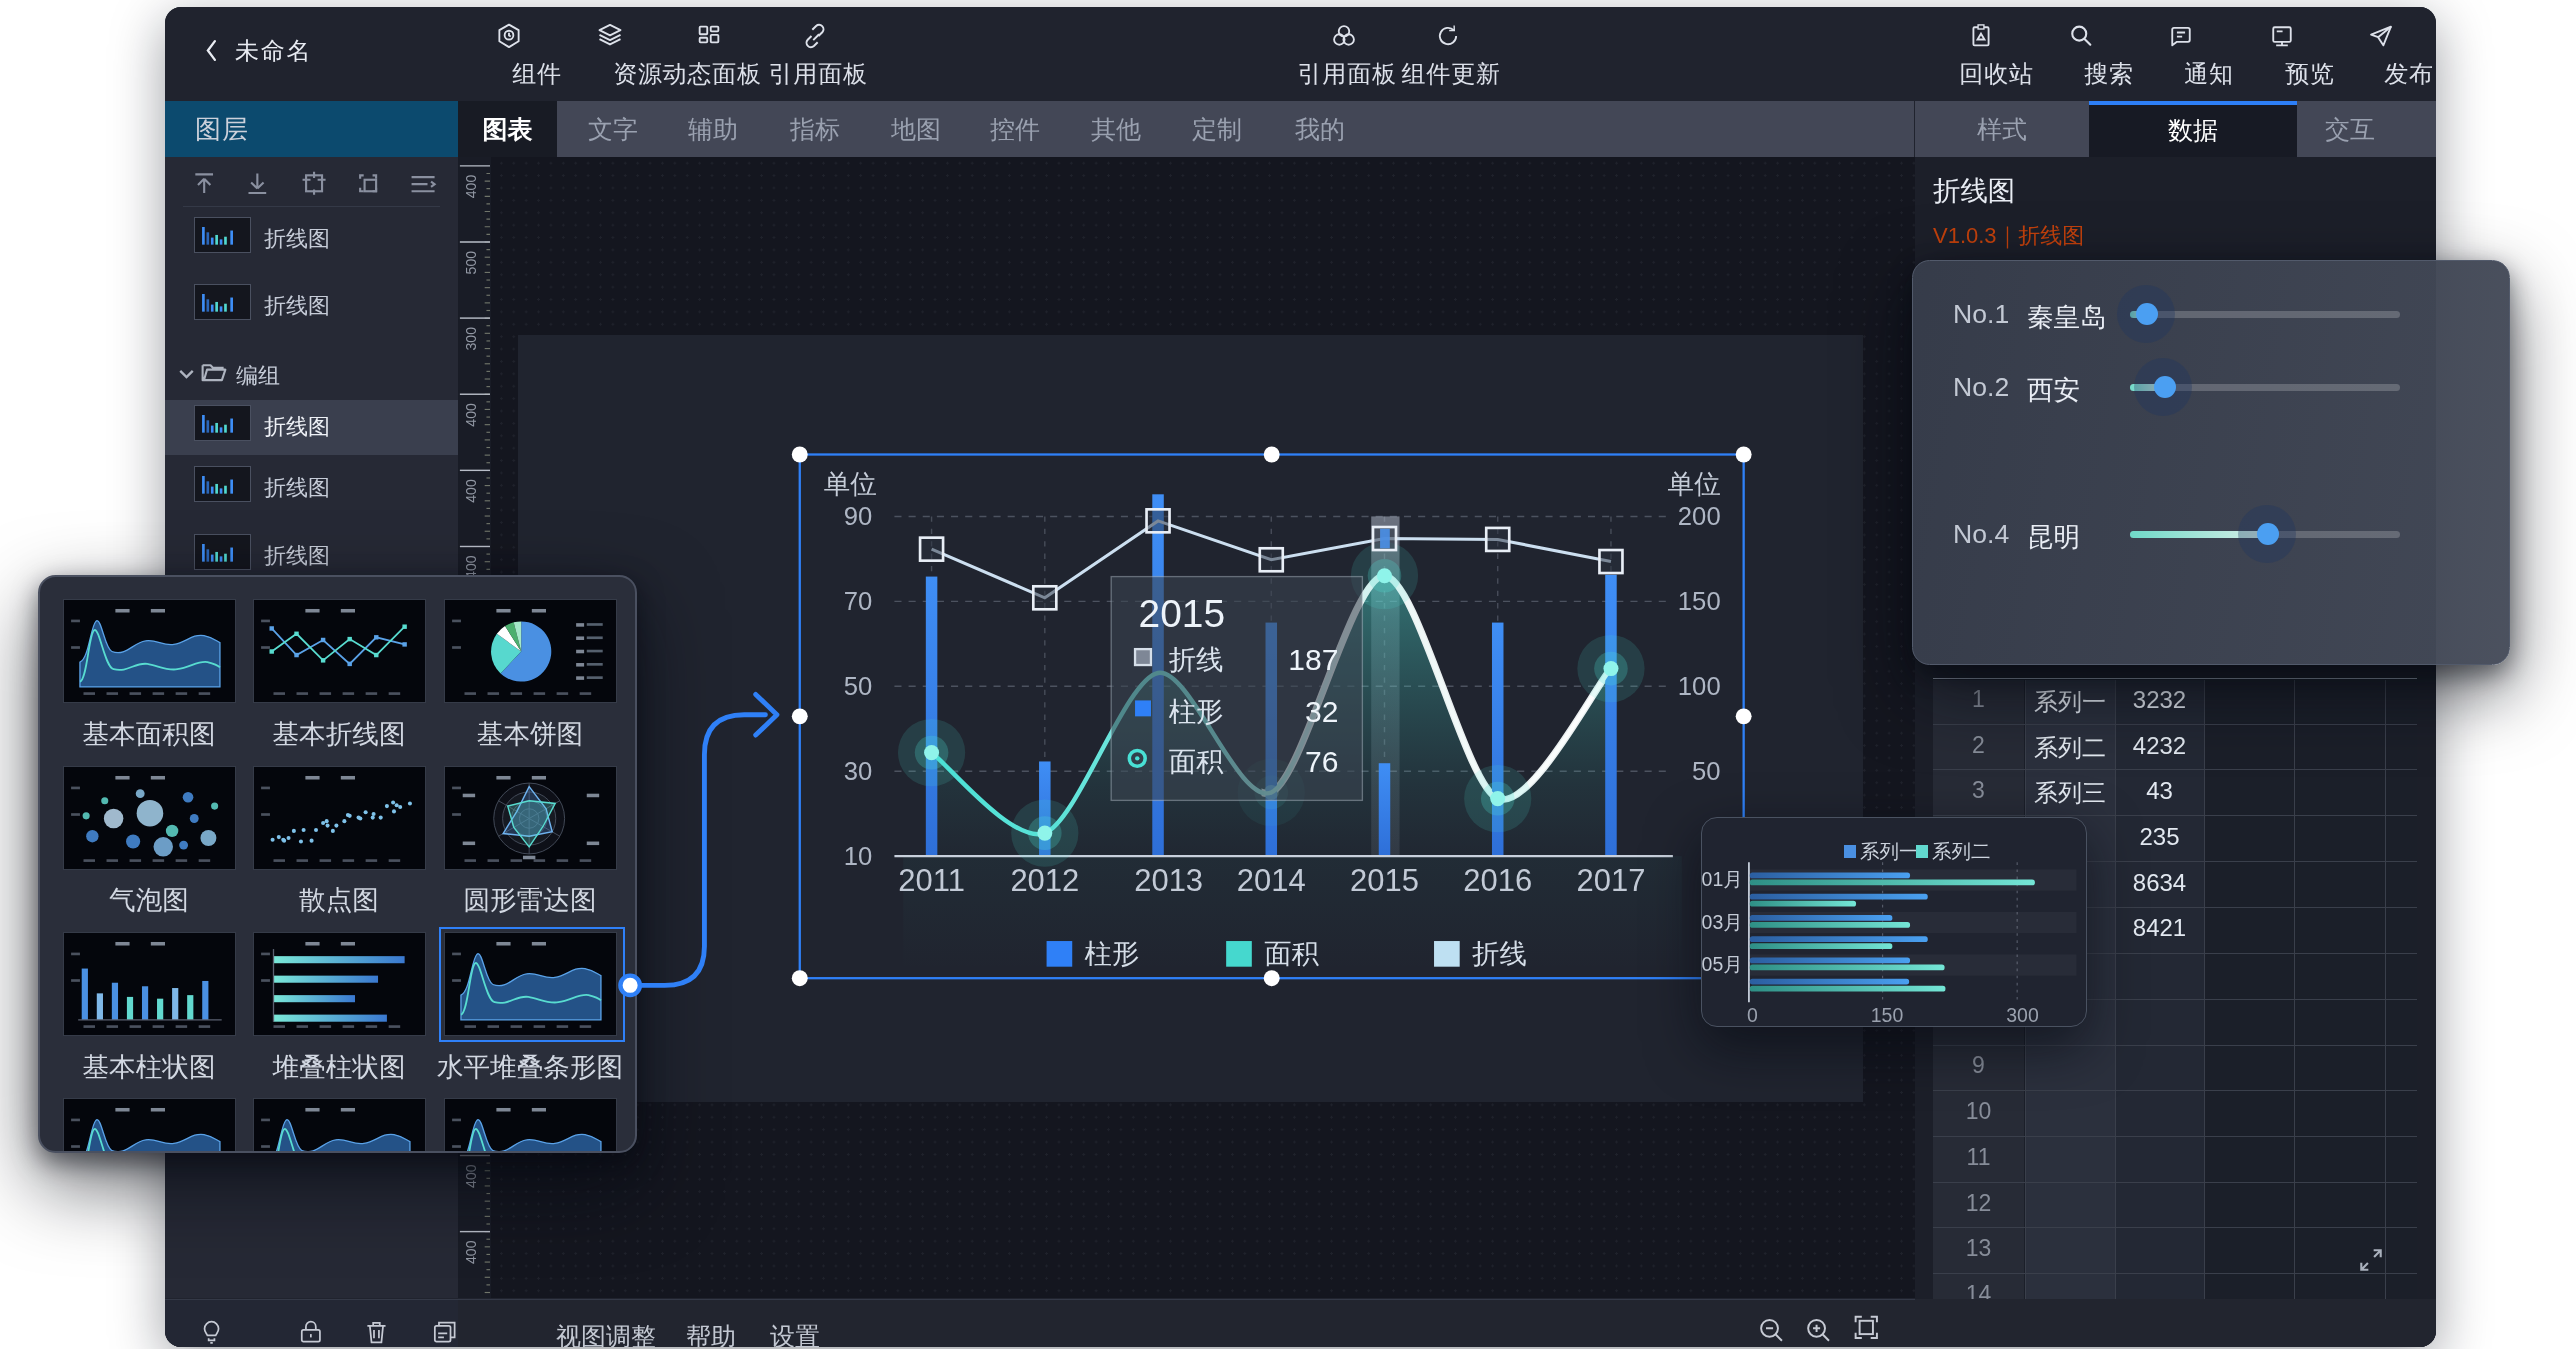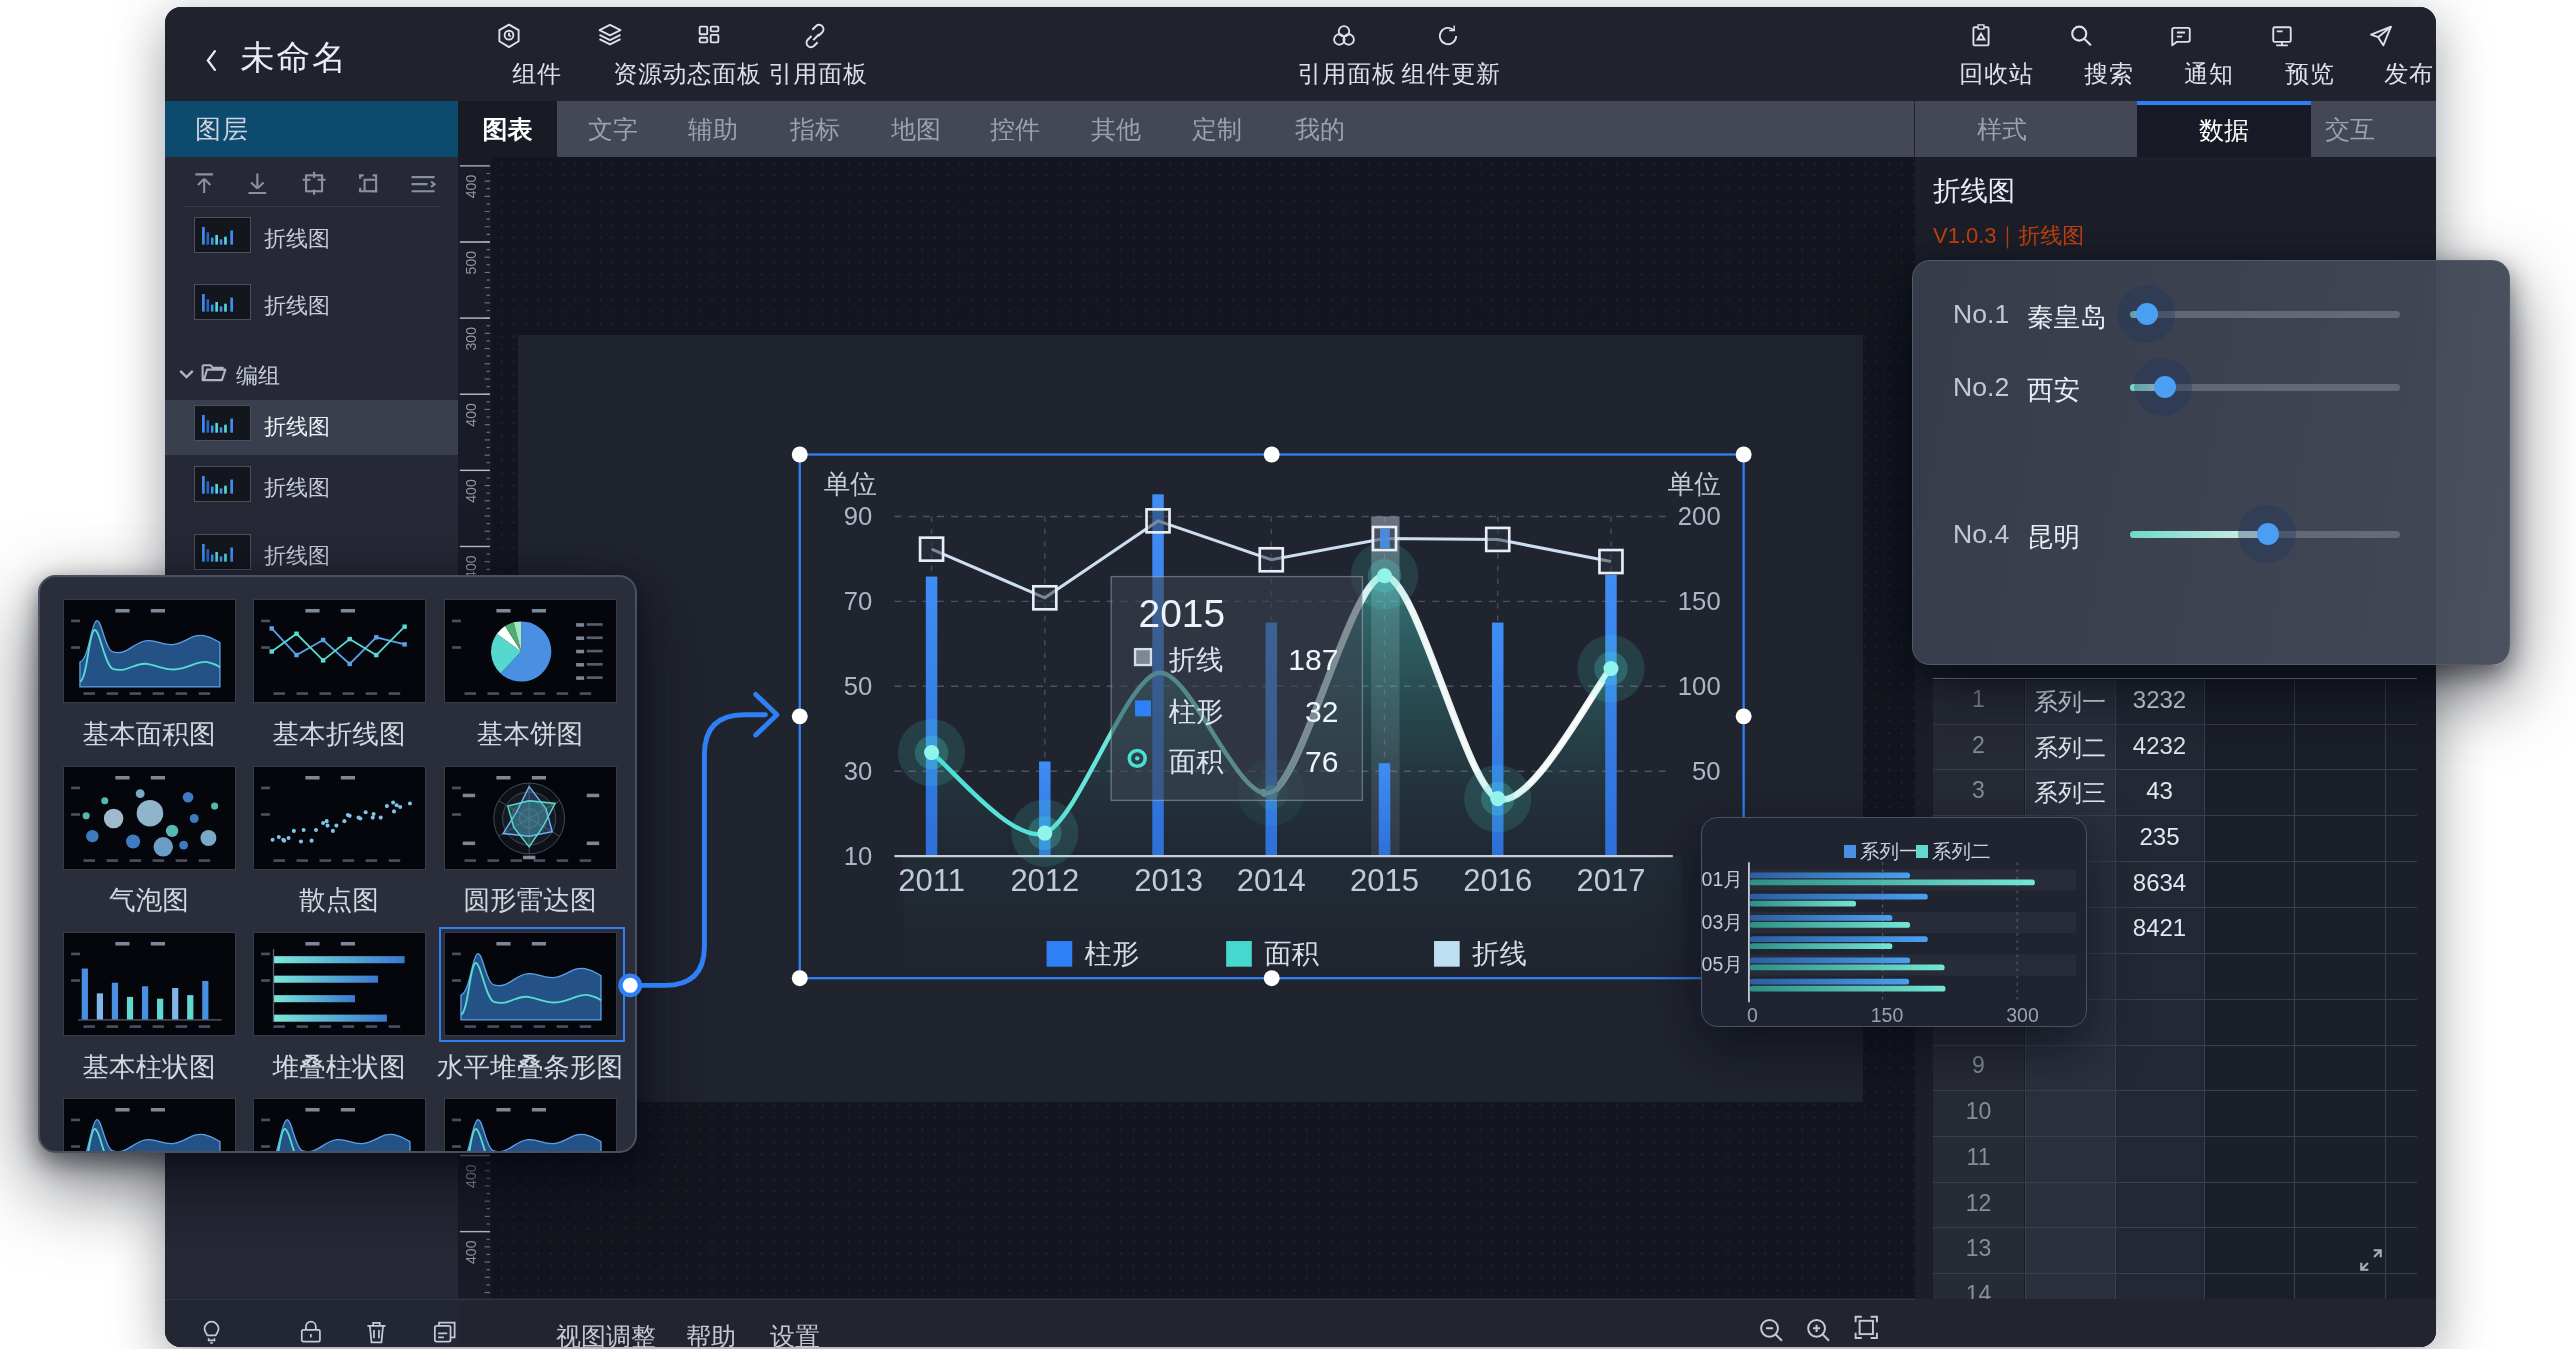--- a/index.html
+++ b/index.html
@@ -2,21 +2,21 @@
 <html style="font-size:14px"><head>
 <meta charset="utf-8">
 <style>
 *{margin:0;padding:0;box-sizing:border-box}
 body{font-family:"Liberation Sans",sans-serif;background:#fff}
 .page{position:relative;width:2576px;height:1350px;background:#fff;overflow:hidden}
 .abs{position:absolute}
 .win{position:absolute;left:165px;top:7px;width:2271px;height:1340px;background:#20232e;border-radius:16px;box-shadow:0 14px 53px rgba(10,15,28,.40);overflow:hidden}
 
 .topbar{position:absolute;left:0;top:0;width:2271px;height:94px;background:#20232e}
-.title{position:absolute;left:39px;top:28px;color:#e9ecf3;font-size:34px;letter-spacing:1.8px}
+.title{position:absolute;left:39px;top:28px;color:#e9ecf3;font-size:24px;letter-spacing:1.8px}
 .ticon{position:absolute;width:106px;text-align:right;color:#dde1ea}
 .ticon svg{display:block;margin:0 auto}
 .ticon .lbl{font-size:24px;margin-top:8px;letter-spacing:0.9px;white-space:nowrap}
 .tab{position:absolute;top:94px;height:57px;line-height:57px;text-align:center;font-size:25px;color:#9aa1b0}
 
 .strip{position:absolute;top:94px;height:57px;background:#434756}
 .lefthdr{position:absolute;left:0;top:94px;width:293px;height:57px;background:#0c4a6e;color:#ccd1db;font-size:26px;line-height:57px;padding-left:30px;letter-spacing:0.9px}
 
 .lpanel{position:absolute;left:0;top:150px;width:293px;height:1141px;background:#262935}
 .lrow{position:absolute;left:0;width:293px;height:67px}
@@ -147,21 +147,21 @@
     <div class="tab" style="left:400px;width:96px">文字</div>
     <div class="tab" style="left:500px;width:96px">辅助</div>
     <div class="tab" style="left:602px;width:96px">指标</div>
     <div class="tab" style="left:703px;width:96px">地图</div>
     <div class="tab" style="left:802px;width:96px">控件</div>
     <div class="tab" style="left:903px;width:96px">其他</div>
     <div class="tab" style="left:1004px;width:96px">定制</div>
     <div class="tab" style="left:1107px;width:96px">我的</div>
 
     <div class="tab" style="left:1750px;width:174px">样式</div>
-    <div class="tab" style="left:1972px;width:174px;background:#171a24;color:#fff;border-top:4.4px solid #2d7ff7;line-height:50px">数据</div>
+    <div class="tab" style="left:1924px;width:208px;background:#171a24;color:#fff;border-top:4.4px solid #2d7ff7;line-height:50px">数据</div>
     <div class="tab" style="left:2098px;width:174px">交互</div>
     <div class="lpanel"></div>
 
     <svg class="abs" style="left:25px;top:163px" width="257" height="26.6" viewBox="0 0 290 30" fill="none" stroke="#8a90a0" stroke-width="2.4">
       <path d="M6 5 H26 M16 10 V26 M16 10 L9 17 M16 10 L23 17"></path>
       <path d="M66 26 H86 M76 4 V21 M76 21 L69 14 M76 21 L83 14"></path>
       <g transform="translate(127,2)">
           <rect x="4" y="4" width="18" height="18"></rect>
           <path d="M0 9 H9 M17 9 H26 M13 0 V7 M13 20 V26"></path>
         </g>

